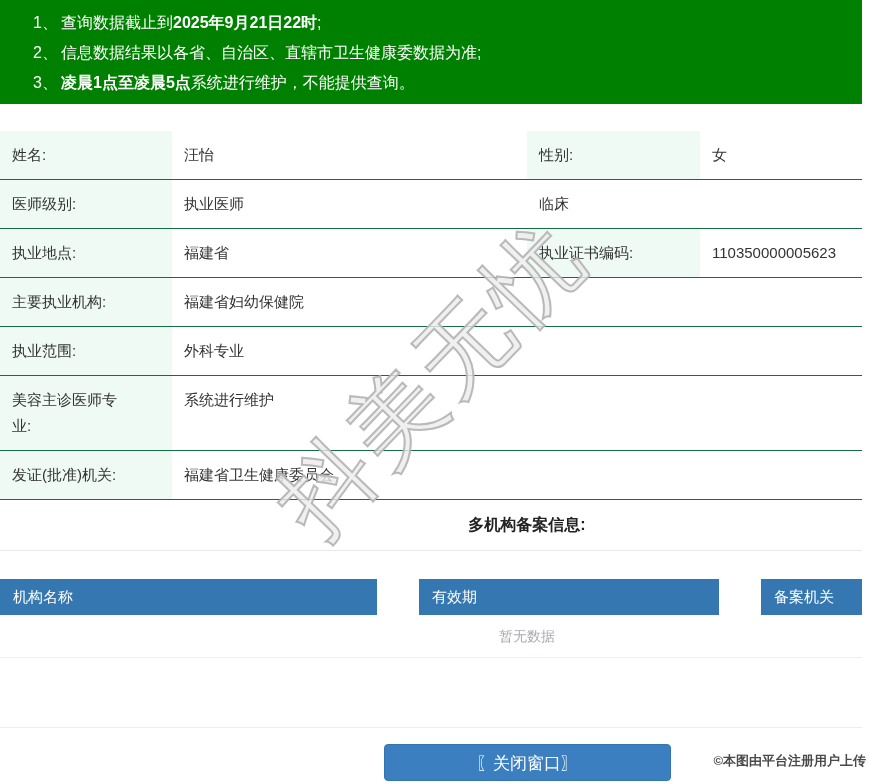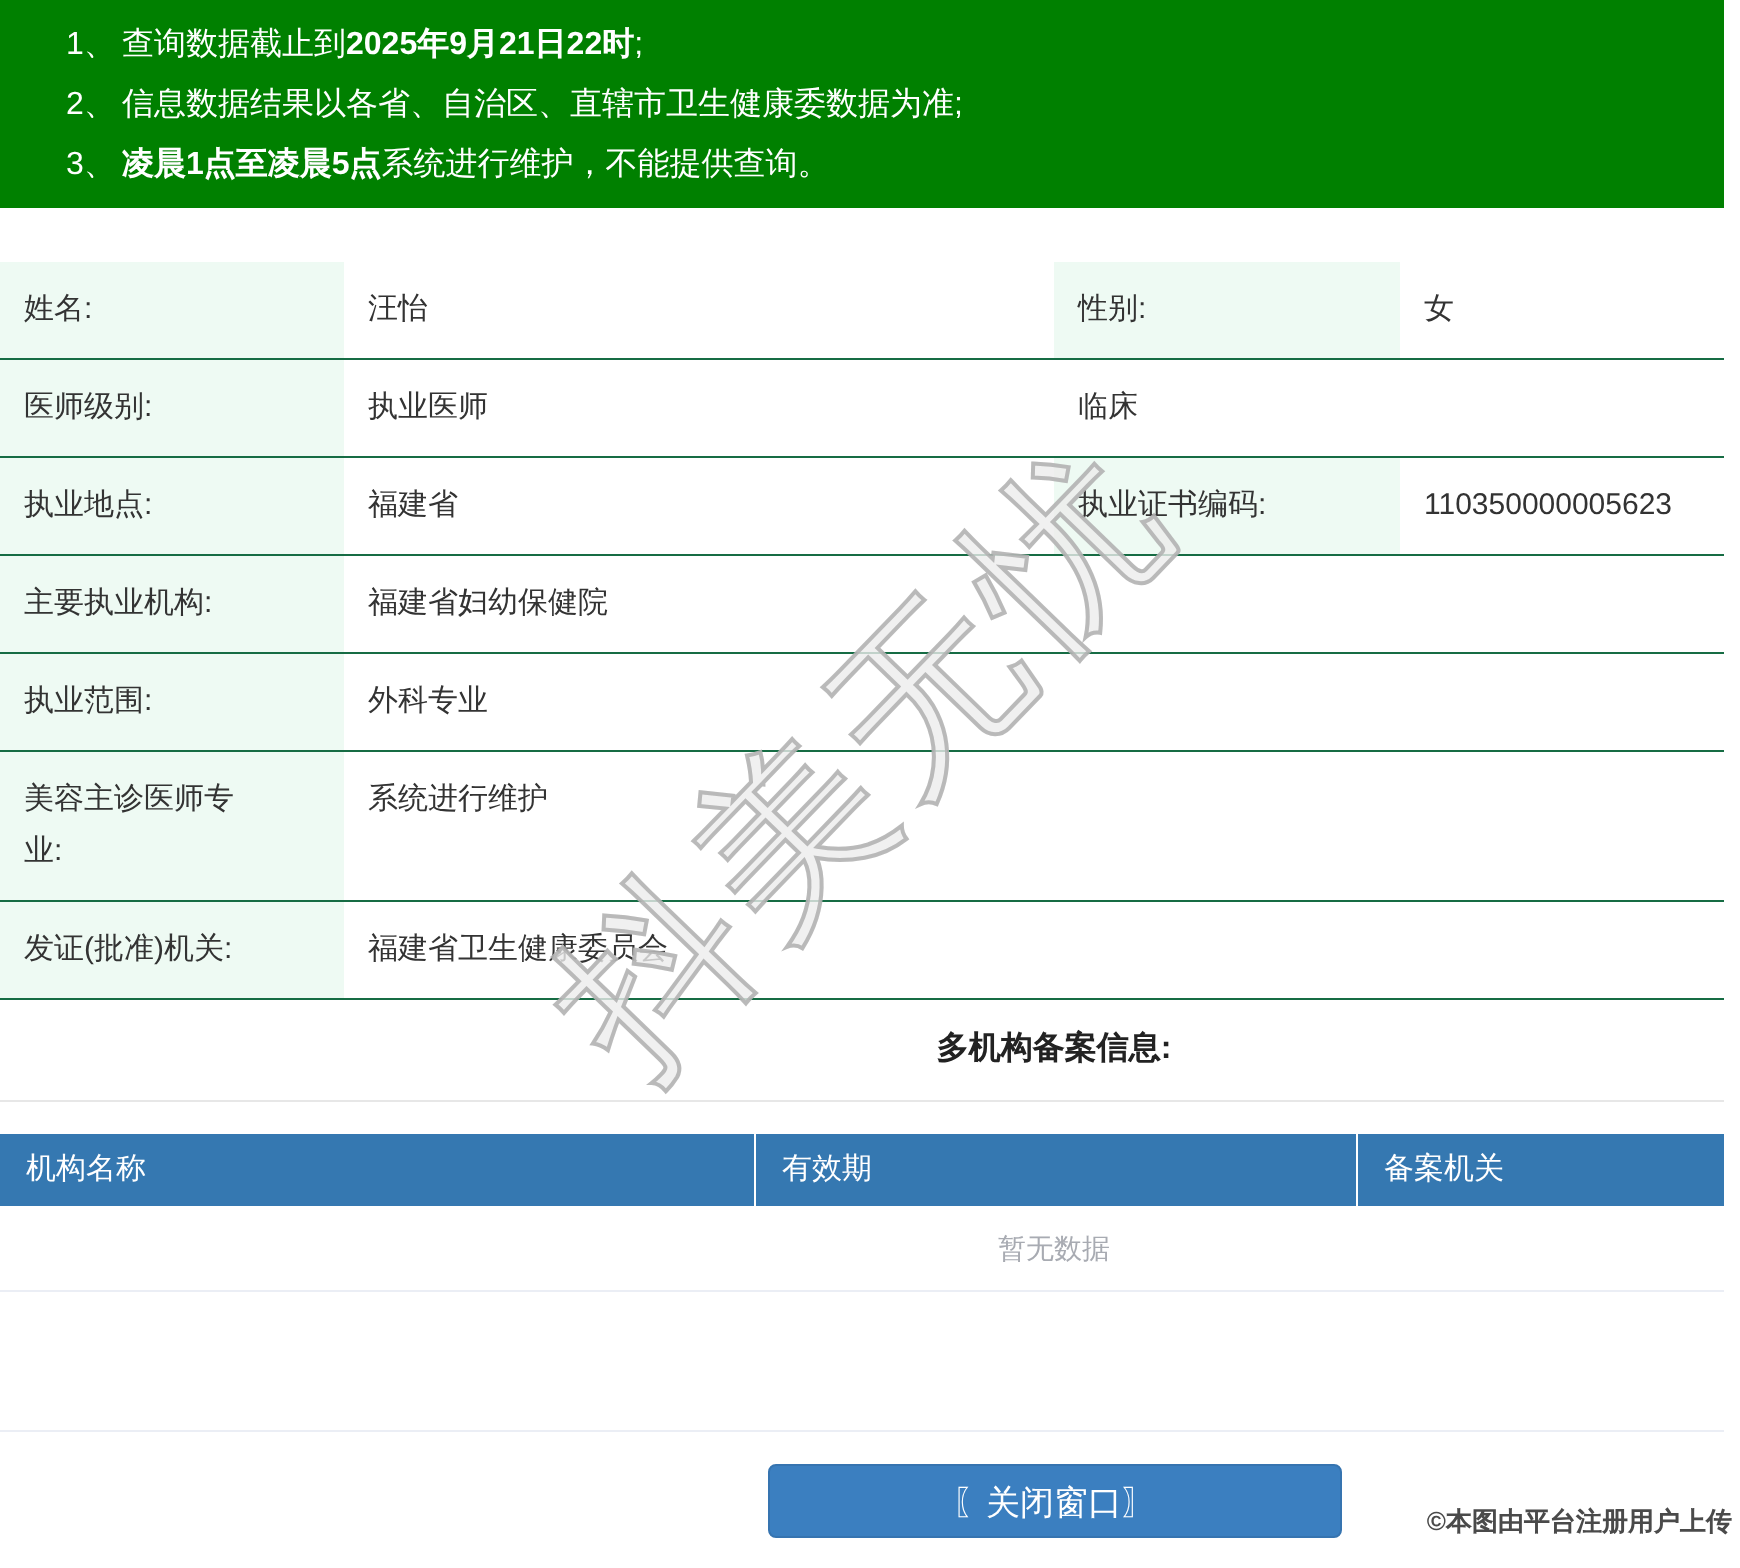--- a/index.html
+++ b/index.html
@@ -22,21 +22,21 @@
   .lab{width:172px;background:#eefaf3;padding-right:42px;flex:none;}
   .lab2{width:173px;background:#eefaf3;padding-right:48px;flex:none;}
   .val1{width:355px;flex:none;}
   .val2{flex:1;}
   .valwide{flex:1;}
 
   
   .filing-title-row{height:50px;border-bottom:1px solid #e7e7e7;}
   .center-670{margin-left:192px;width:670px;text-align:center;}
   .filing-title{font-weight:bold;font-size:16px;line-height:50px;color:#222;}
-  .filing-header{display:flex;margin-top:16px;}
+  .filing-header{display:flex;margin-top:28px;gap:41px;}
   .fh-cell{background:#3578b1;color:#fff;height:36px;line-height:36px;box-sizing:border-box;padding-left:13px;font-size:15px;}
   .fh0{width:377px;}
   .fh1{width:301px;border-left:1px solid #fff;}
   .fh2{flex:1;border-left:1px solid #fff;}
   .nodata-row{height:42px;border-bottom:1px solid #ebeef5;}
   .nodata-text{color:#a8abb2;font-size:14px;line-height:42px;}
   .empty-block{height:69px;border-bottom:1px solid #ebeef5;}
 
   
   .btn-row{margin-top:16px;}

